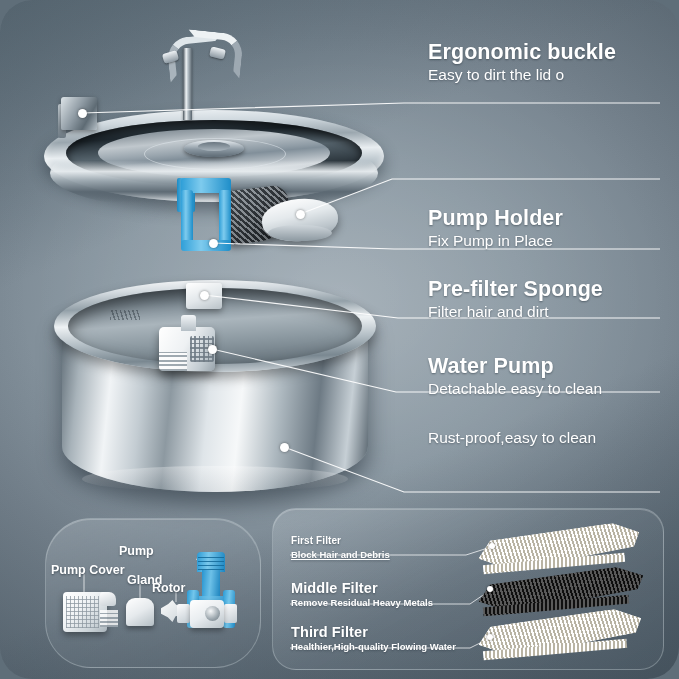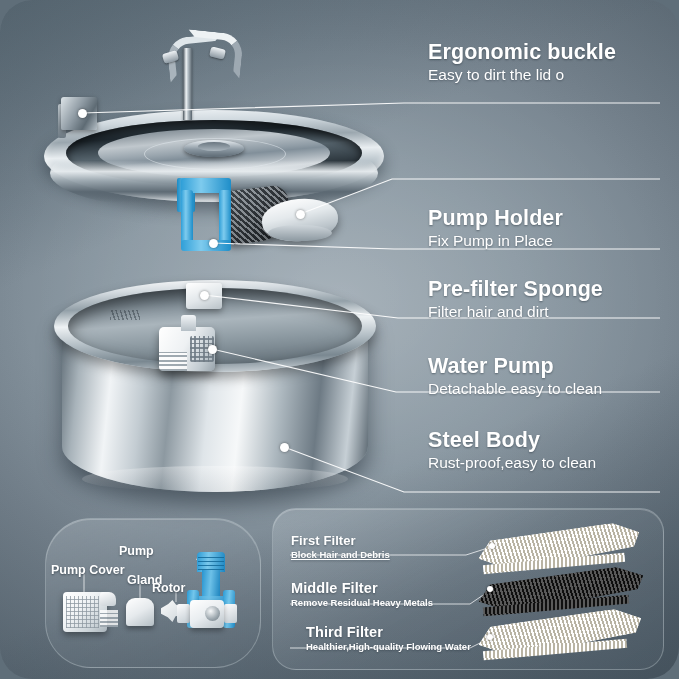--- a/index.html
+++ b/index.html
@@ -293,21 +293,20 @@
     <div class="ttl">Water Pump</div>
     <div class="sub">Detachable easy to clean</div>
   </div>
 
   <div class="callout c-big c-light" style="left:428px;top:277px;">
     <div class="ttl">Pre-filter Sponge</div>
     <div class="sub">Filter hair and dirt</div>
   </div>
 
   <div class="callout c-big" style="left:428px;top:428px;">
-    <div class="ttl">Steel Body</div>
     <div class="sub">Rust-proof,easy to clean</div>
   </div>
 
   <div class="panel" id="panel-pump"></div>
 
   <div class="plabel" style="left:51px;top:563px;">Pump Cover</div>
   <div class="plabel" style="left:127px;top:573px;">Gland</div>
   <div class="plabel" style="left:152px;top:581px;">Rotor</div>
   <div class="plabel" style="left:119px;top:544px;">Pump</div>
 
@@ -328,28 +327,28 @@
     <div class="bp-rgt"></div>
   </div>
   <div class="bp-wingl"></div>
   <div class="bp-wingr"></div>
   <div class="bp-core"></div>
   <div class="bp-hole"></div>
 
   <div class="panel" id="panel-filters"></div>
 
   <div class="callout" style="left:291px;top:532px;">
-    <div class="ttl" style="font-size:13px;line-height:17px;">First Filter</div>
+    <div class="ttl" style="font-size:10px;line-height:17px;">First Filter</div>
     <div class="sub" style="font-size:9.5px;line-height:12px;font-weight:bold;text-decoration:underline;">Block Hair and Debris</div>
   </div>
   <div class="callout" style="left:291px;top:580px;">
     <div class="ttl" style="font-size:14.5px;line-height:17px;">Middle Filter</div>
     <div class="sub" style="font-size:9.5px;line-height:12px;font-weight:bold;">Remove Residual Heavy Metals</div>
   </div>
-  <div class="callout" style="left:306px;top:624px;">
+  <div class="callout" style="left:291px;top:624px;">
     <div class="ttl" style="font-size:14.5px;line-height:17px;">Third Filter</div>
     <div class="sub" style="font-size:9.5px;line-height:12px;font-weight:bold;">Healthier,High-quality Flowing Water</div>
   </div>
 
   <div class="pad pad-light" style="left:478px;top:528px;width:162px;height:38px;transform:rotate(-5deg);"></div>
   <div class="pad-edge pad-edge-light" style="left:483px;top:559px;width:142px;transform:rotate(-5deg);"></div>
 
   <div class="pad pad-dark" style="left:478px;top:572px;width:166px;height:36px;transform:rotate(-5deg);"></div>
   <div class="pad-edge pad-edge-dark" style="left:483px;top:601px;width:146px;transform:rotate(-5deg);"></div>
 

